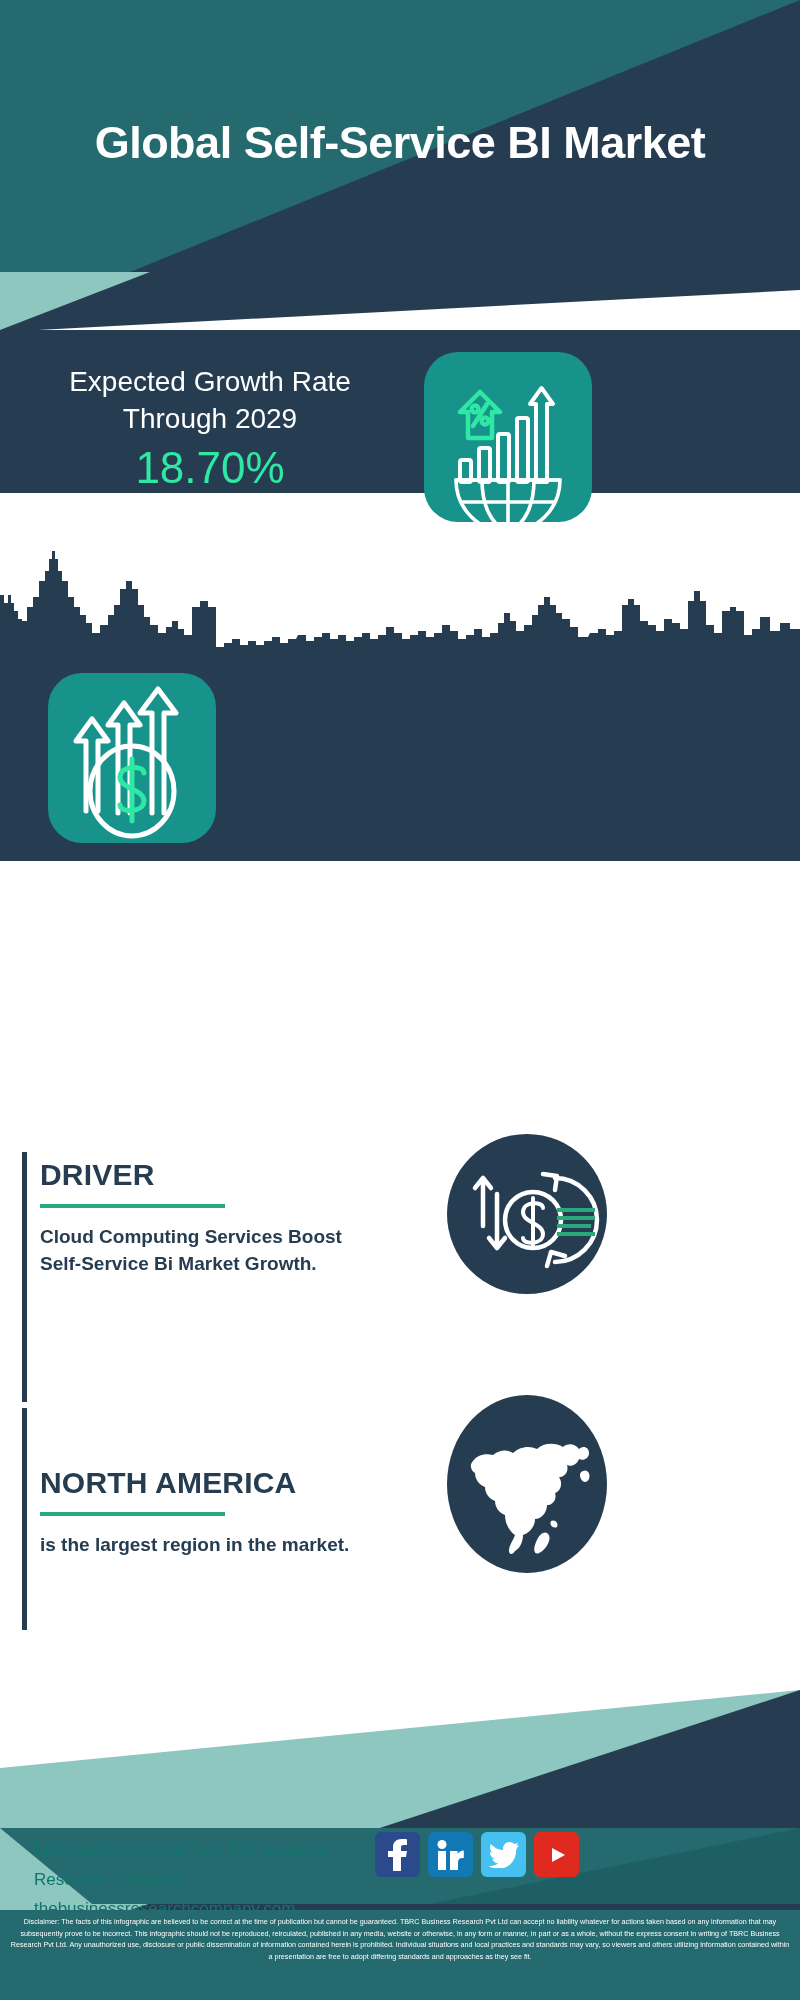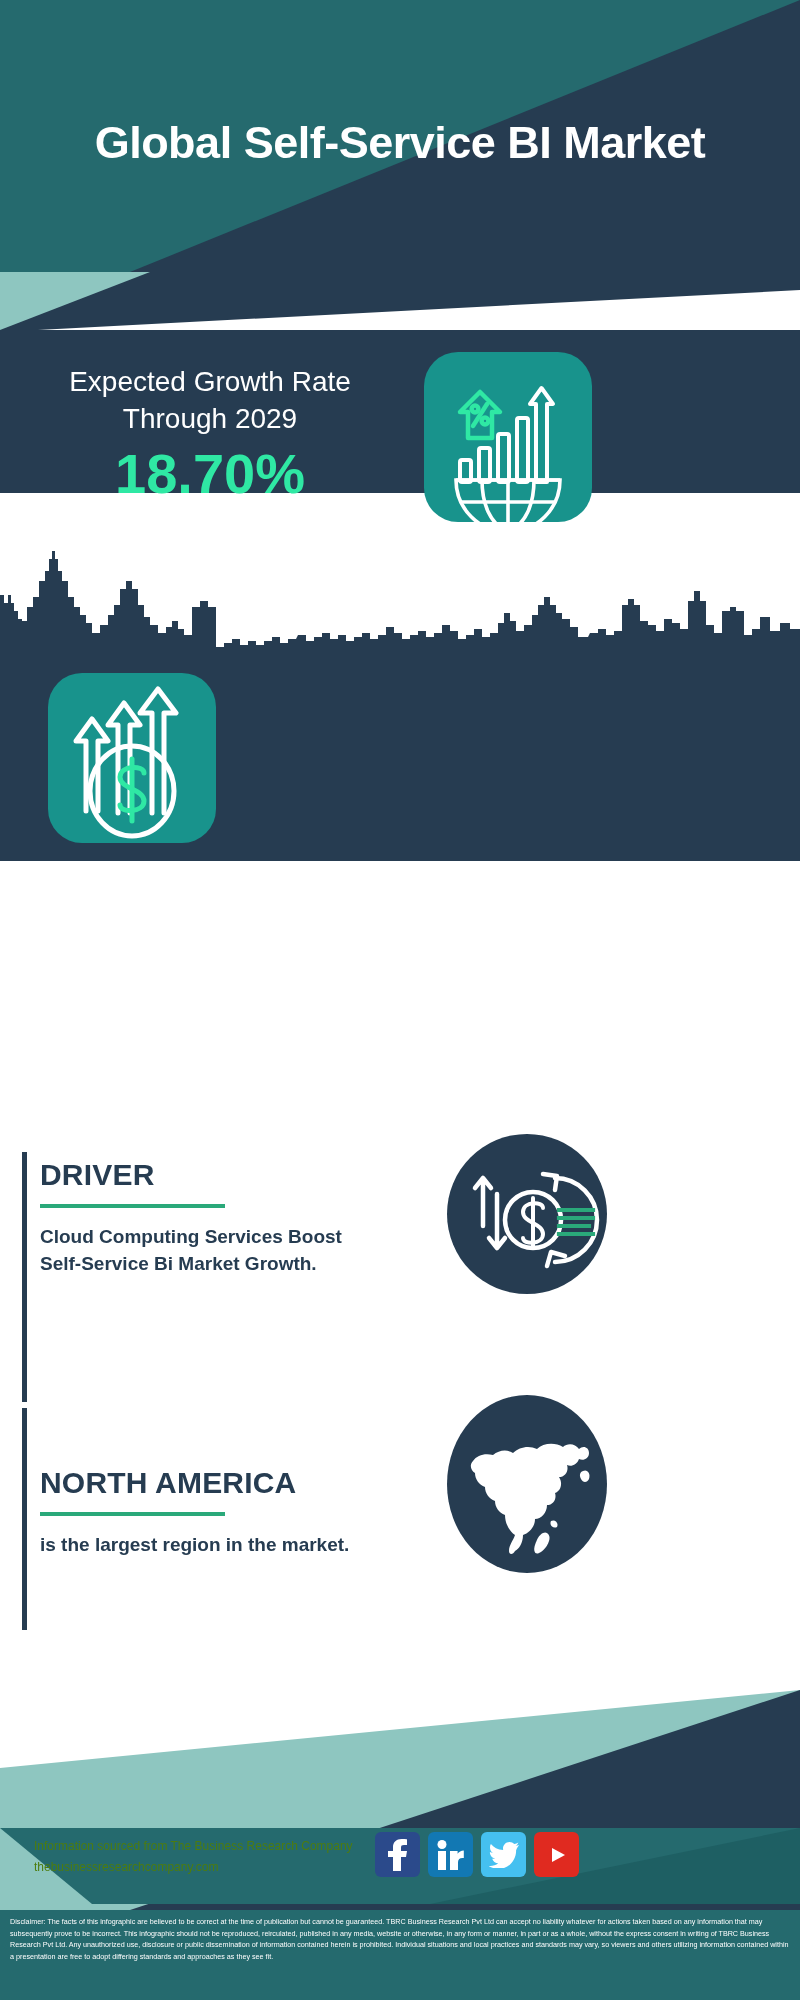--- a/index.html
+++ b/index.html
@@ -20,21 +20,21 @@
 
   
   .wedge-band{position:absolute;left:0;top:272px;width:800px;height:73px;}
 
   
   .growth{position:absolute;left:0;top:330px;width:800px;height:163px;
           background:#263c51;}
   .growth-label{position:absolute;left:20px;top:34px;width:380px;
           color:#ffffff;font-size:28px;line-height:1.32;text-align:center;}
   .growth-value{position:absolute;left:20px;top:116px;width:380px;
-          color:#2fe8a4;font-size:56px;font-weight:bold;text-align:center;
+          color:#2fe8a4;font-size:44px;font-weight:normal;text-align:center;
           line-height:1;}
   .growth-icon{position:absolute;left:424px;top:22px;width:168px;height:170px;
           background:#18938c;border-radius:34px;}
 
   
   .skyline-sec{position:absolute;left:0;top:545px;width:800px;height:316px;
           background:#263c51;overflow:hidden;}
   .skyline-white{position:absolute;left:0;top:0;width:800px;height:116px;
           background:#ffffff;}
   .skyline-svg{position:absolute;left:0;top:0;width:800px;height:120px;}
@@ -56,30 +56,30 @@
   .fact-text{position:absolute;left:40px;width:340px;color:#263c51;
           font-size:19px;font-weight:bold;line-height:1.42;}
   .fact-circle{position:absolute;background:#263c51;border-radius:50%;}
 
   
   .footer{position:absolute;left:0;top:1640px;width:800px;height:360px;
           overflow:hidden;background:#ffffff;}
   .footer-shapes{position:absolute;left:0;top:0;width:800px;height:360px;}
   .footer-band{position:absolute;left:0;top:188px;width:800px;height:76px;}
   .footer-src{position:absolute;left:34px;top:196px;width:360px;z-index:5;
-          color:#4d7c0f;font-size:12px;line-height:1.72;}
+          color:#0f766e;font-size:17px;line-height:1.72;}
   .socials{position:absolute;left:375px;top:192px;z-index:5;
           display:flex;gap:8px;align-items:center;}
   .soc{width:45px;height:45px;border-radius:6px;display:flex;
           align-items:center;justify-content:center;}
   .soc svg{display:block;}
   .disclaimer{position:absolute;left:0;top:270px;width:800px;height:90px;
           background:#256a6e;z-index:6;box-sizing:border-box;padding:6px 10px 0;}
   .disclaimer p{margin:0;color:#ffffff;font-size:7.2px;line-height:1.62;
-          }
+          text-align:center;}
 </style>
 </head>
 <body>
 
 <div class="page">
 
   <div class="header">
     <svg class="header-diag" viewBox="0 0 800 272" preserveAspectRatio="none">
       <polygon points="800,0 800,272 130,272" fill="#263c51"></polygon>
     </svg>

